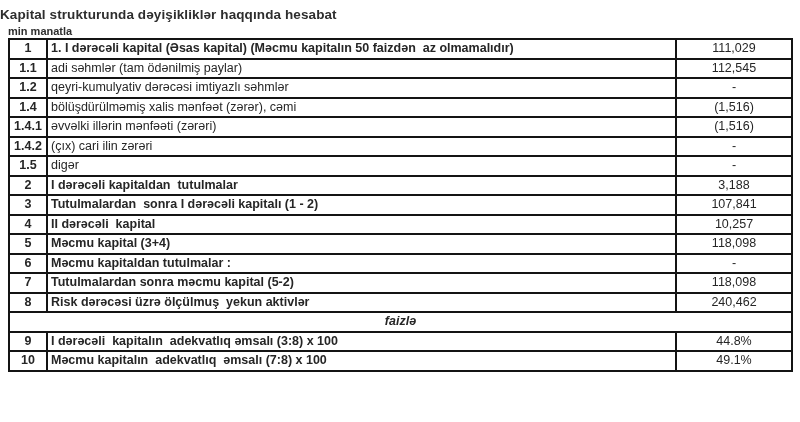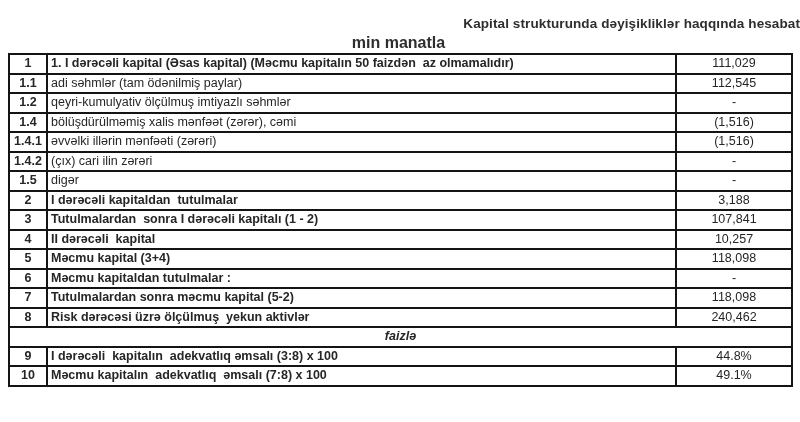--- a/index.html
+++ b/index.html
@@ -5,33 +5,33 @@
   html,body{margin:0;padding:0;background:#ffffff;}
   .page{
     position:relative;
     width:800px;height:422px;
     background:#ffffff;
     color:#262626;
     font-family:"Liberation Sans", sans-serif;
     overflow:hidden;
   }
   .title{
-    padding-top:16px;
-    text-align:right;
+    padding-top:7px;
+    text-align:left;
     font-weight:bold;
     font-size:13.5px;
     color:#2e2e2e;
     letter-spacing:0.1px;
   }
   .unit{
     width:783px;
     margin:3px 4px 1px 8px;
-    text-align:center;
+    text-align:left;
     font-weight:bold;
-    font-size:16px;
+    font-size:11px;
     color:#2e2e2e;
     box-sizing:border-box;
     padding-right:2px;
   }
   table.report{
     border-collapse:collapse;
     table-layout:fixed;
     margin-left:8px;
     width:783px;
   }
@@ -74,21 +74,21 @@
           <td class="desc bold">1. I dərəcəli kapital (Əsas kapital) (Məcmu kapitalın 50 faizdən  az olmamalıdır)</td>
           <td class="val">111,029</td>
         </tr>
         <tr>
           <td class="num">1.1</td>
           <td class="desc">adi səhmlər (tam ödənilmiş paylar)</td>
           <td class="val">112,545</td>
         </tr>
         <tr>
           <td class="num">1.2</td>
-          <td class="desc">qeyri-kumulyativ ölçülmuş imtiyazlı səhmlər</td>
+          <td class="desc">qeyri-kumulyativ dərəcəsi imtiyazlı səhmlər</td>
           <td class="val">-</td>
         </tr>
         <tr>
           <td class="num">1.4</td>
           <td class="desc">bölüşdürülməmiş xalis mənfəət (zərər), cəmi</td>
           <td class="val">(1,516)</td>
         </tr>
         <tr>
           <td class="num">1.4.1</td>
           <td class="desc">əvvəlki illərin mənfəəti (zərəri)</td>

